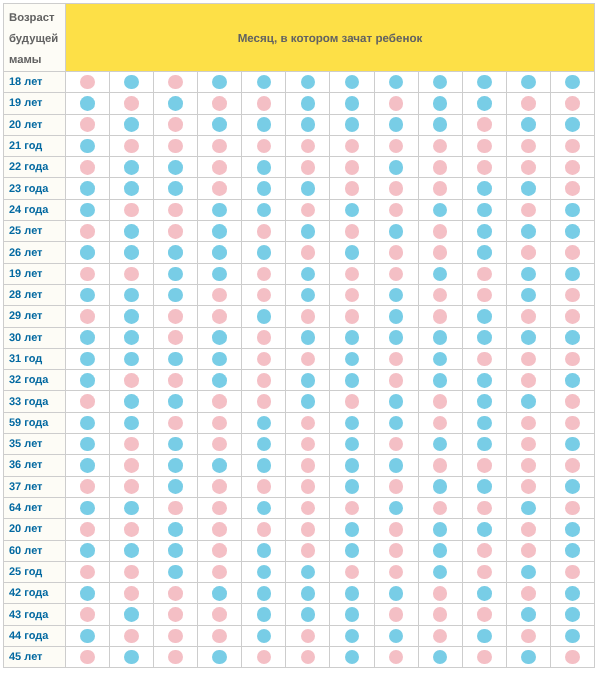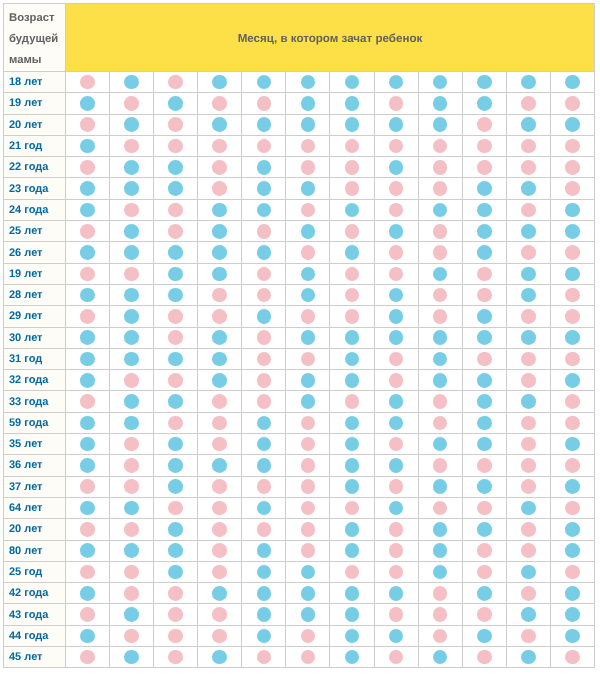--- a/index.html
+++ b/index.html
@@ -379,21 +379,21 @@
           <td class="dot"><span class="dotmark girl"></span></td>
           <td class="dot"><span class="dotmark girl"></span></td>
           <td class="dot"><span class="dotmark boy"></span></td>
           <td class="dot"><span class="dotmark girl"></span></td>
           <td class="dot"><span class="dotmark boy"></span></td>
           <td class="dot"><span class="dotmark boy"></span></td>
           <td class="dot"><span class="dotmark girl"></span></td>
           <td class="dot"><span class="dotmark boy"></span></td>
         </tr>
         <tr class="r-data">
-          <td class="age">80 лет</td>
+          <td class="age">60 лет</td>
           <td class="dot"><span class="dotmark boy"></span></td>
           <td class="dot"><span class="dotmark boy"></span></td>
           <td class="dot"><span class="dotmark boy"></span></td>
           <td class="dot"><span class="dotmark girl"></span></td>
           <td class="dot"><span class="dotmark boy"></span></td>
           <td class="dot"><span class="dotmark girl"></span></td>
           <td class="dot"><span class="dotmark boy"></span></td>
           <td class="dot"><span class="dotmark girl"></span></td>
           <td class="dot"><span class="dotmark boy"></span></td>
           <td class="dot"><span class="dotmark girl"></span></td>

